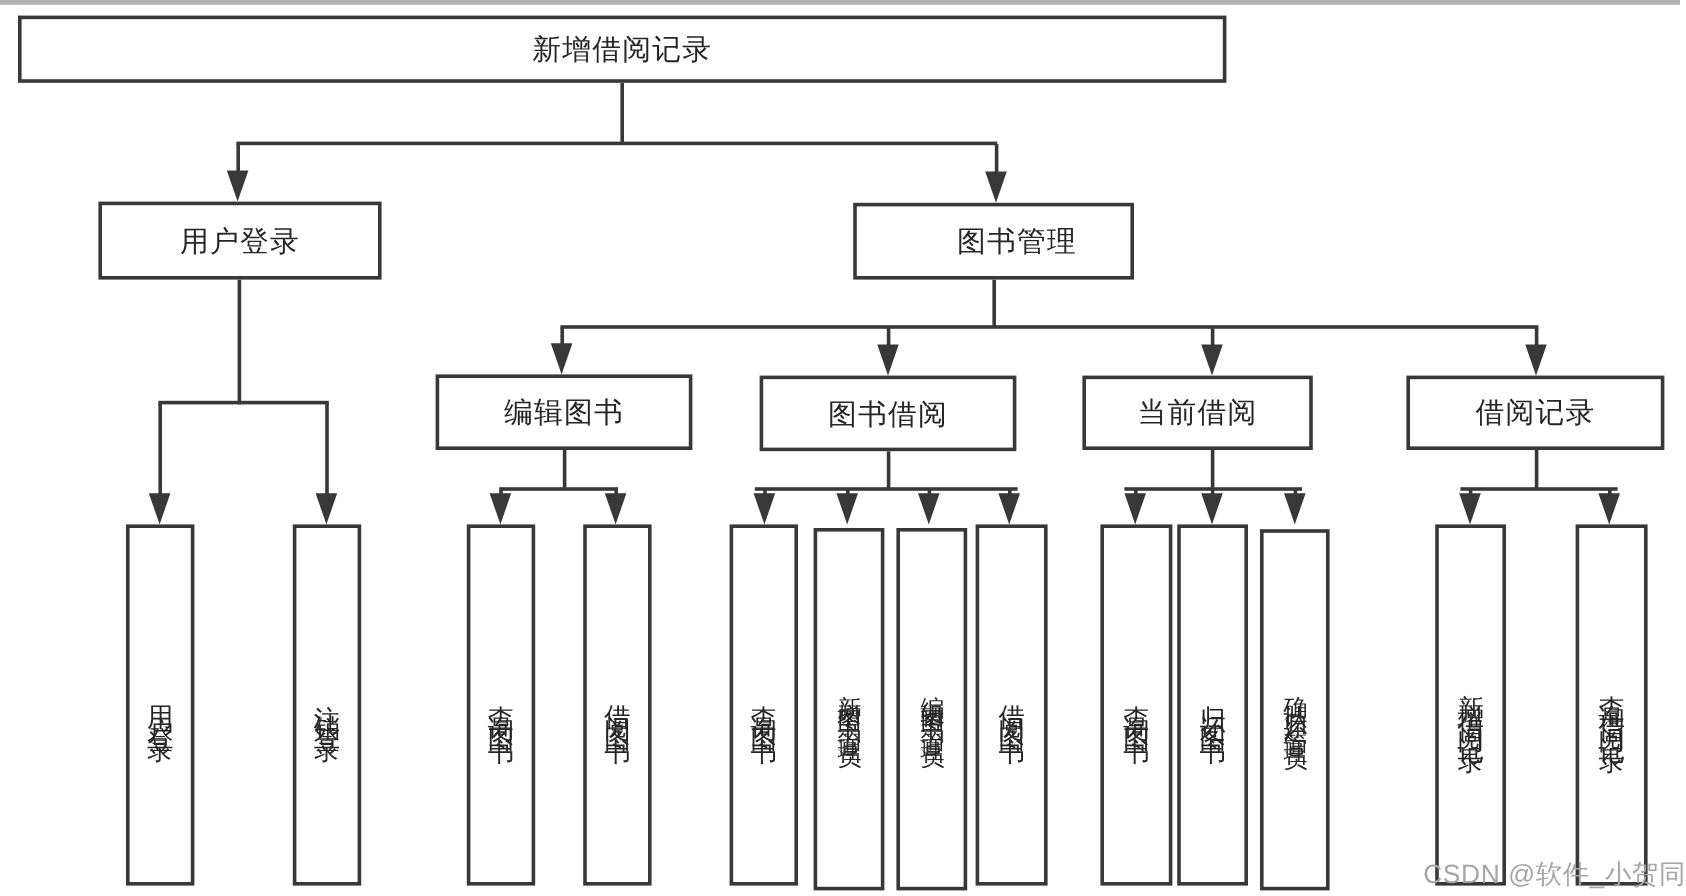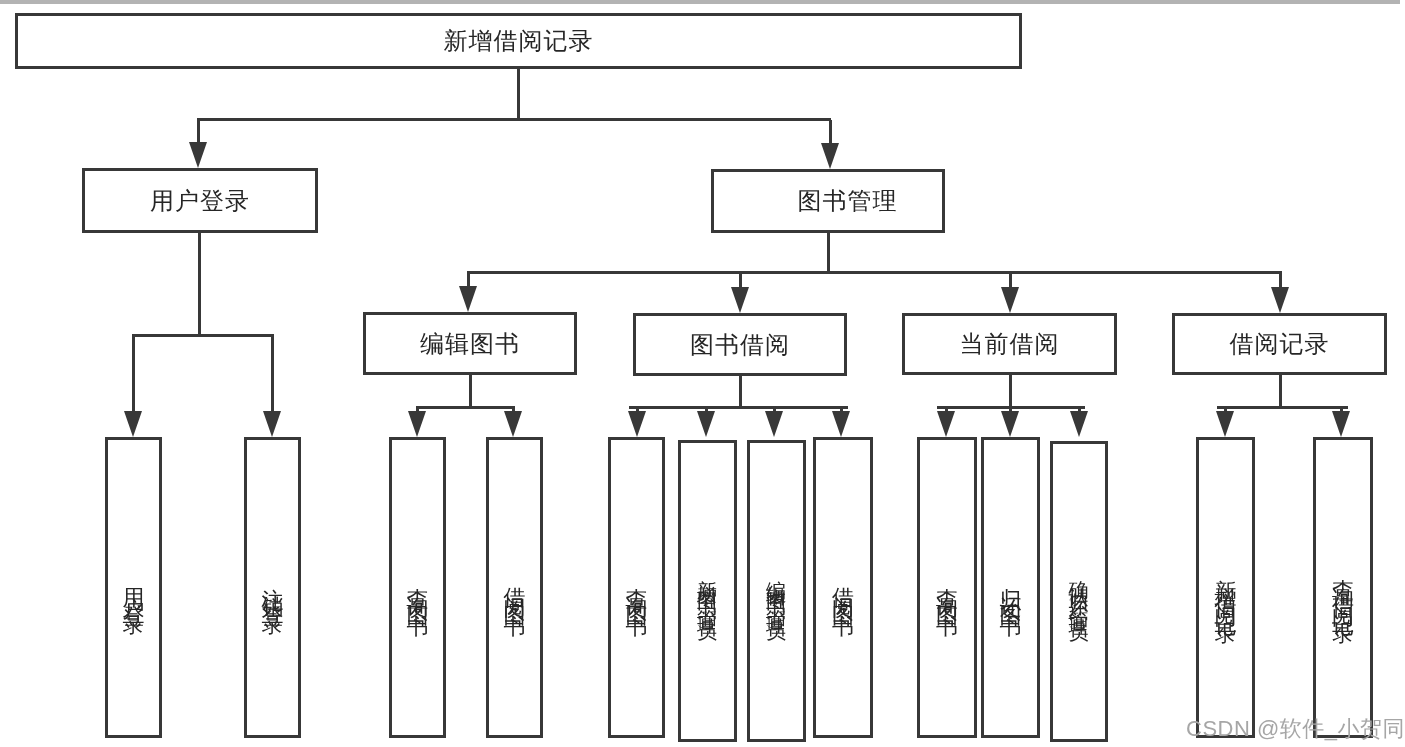--- a/index.html
+++ b/index.html
@@ -75,21 +75,21 @@
   <div class="arrow" style="left:1001px;top:287px;"></div>
   <div class="v" style="left:1279px;top:273px;height:16px;"></div>
   <div class="arrow" style="left:1271px;top:287px;"></div>
 
   <div class="box" style="left:363px;top:312px;width:214px;height:63px;">
     <span>编辑图书</span>
   </div>
   <div class="box" style="left:633px;top:313px;width:214px;height:63px;">
     <span>图书借阅</span>
   </div>
-  <div class="box" style="left:902px;top:313px;width:215px;height:62px;text-align:center;">
+  <div class="box" style="left:902px;top:313px;width:192px;height:62px;text-align:center;">
     <span>当前借阅</span>
   </div>
   <div class="box" style="left:1172px;top:313px;width:215px;height:62px;">
     <span>借阅记录</span>
   </div>
 
   <div class="v" style="left:469px;top:375px;height:33px;"></div>
   <div class="h" style="left:416px;top:406px;width:99px;"></div>
   <div class="v" style="left:416px;top:408px;height:6px;"></div>
   <div class="arrow" style="left:408px;top:411px;"></div>

